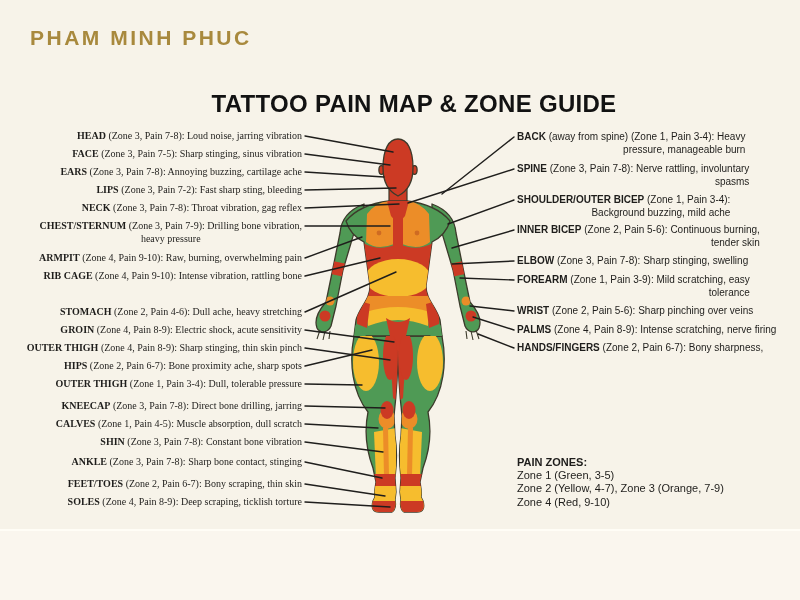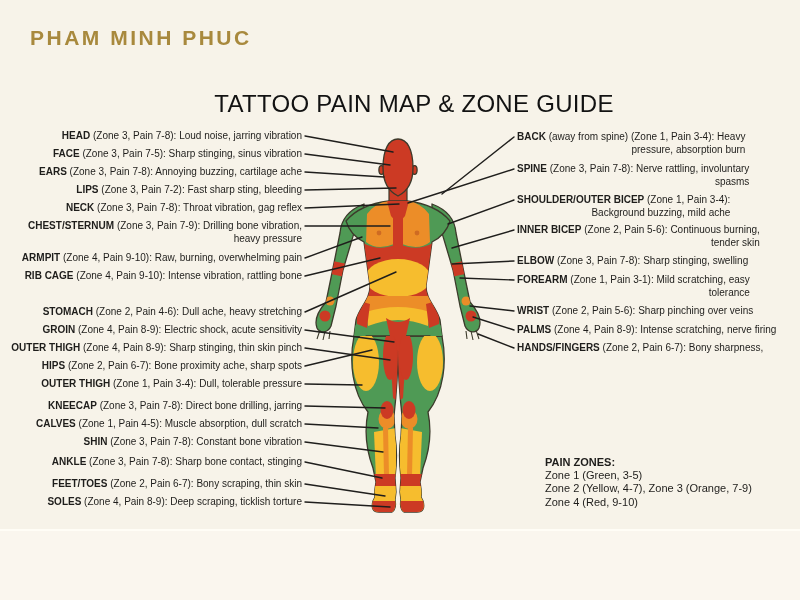--- a/index.html
+++ b/index.html
@@ -9,33 +9,33 @@
     font-family:"Liberation Sans","DejaVu Sans",sans-serif;
     color:#1e1d1b;
   }
   .brand{
     position:absolute;left:30px;top:26px;
     font-size:21px;font-weight:700;letter-spacing:2.5px;
     color:#a8893d;white-space:nowrap;
   }
   .title{
     position:absolute;left:28px;top:90px;width:772px;
-    text-align:center;font-size:24px;font-weight:400;
+    text-align:center;font-size:24px;font-weight:700;
     letter-spacing:.3px;color:#121212;white-space:nowrap;
   }
   .figure-svg{position:absolute;left:0;top:0;width:800px;height:600px;pointer-events:none;}
   .lbl{
     position:absolute;font-size:10px;line-height:13px;white-space:nowrap;
   }
   .lbl b{font-weight:700;}
-  .lbl-l{right:498px;text-align:right;}
+  .lbl-l{right:498px;text-align:center;font-family:Liberation Serif, serif;}
   .lbl-r{left:517px;text-align:right;}
   .legend{
     position:absolute;left:517px;top:456px;
-    font-size:11px;line-height:13.2px;margin-left:28px;
+    font-size:11px;line-height:13.2px;
   }
   .legend .hd{font-weight:700;}
   .footer-strip{
     position:absolute;left:0;top:529px;width:800px;height:71px;
     background:#faf6ee;border-top:2px solid #fffdf6;
   }
 </style>
 </head>
 <body>
 
@@ -178,26 +178,26 @@
   <div class="lbl lbl-l" style="top:341px"><b>OUTER THIGH</b><span> (Zone 4, Pain 8-9): Sharp stinging, thin skin pinch</span></div>
   <div class="lbl lbl-l" style="top:359px"><b>HIPS</b><span> (Zone 2, Pain 6-7): Bone proximity ache, sharp spots</span></div>
   <div class="lbl lbl-l" style="top:377px"><b>OUTER THIGH</b><span> (Zone 1, Pain 3-4): Dull, tolerable pressure</span></div>
   <div class="lbl lbl-l" style="top:399px"><b>KNEECAP</b><span> (Zone 3, Pain 7-8): Direct bone drilling, jarring</span></div>
   <div class="lbl lbl-l" style="top:417px"><b>CALVES</b><span> (Zone 1, Pain 4-5): Muscle absorption, dull scratch</span></div>
   <div class="lbl lbl-l" style="top:435px"><b>SHIN</b><span> (Zone 3, Pain 7-8): Constant bone vibration</span></div>
   <div class="lbl lbl-l" style="top:455px"><b>ANKLE</b><span> (Zone 3, Pain 7-8): Sharp bone contact, stinging</span></div>
   <div class="lbl lbl-l" style="top:477px"><b>FEET/TOES</b><span> (Zone 2, Pain 6-7): Bony scraping, thin skin</span></div>
   <div class="lbl lbl-l" style="top:495px"><b>SOLES</b><span> (Zone 4, Pain 8-9): Deep scraping, ticklish torture</span></div>
 
-  <div class="lbl lbl-r" style="top:130px"><b>BACK</b><span> (away from spine) (Zone 1, Pain 3-4): Heavy</span><div>pressure, absorption burn</div></div>
+  <div class="lbl lbl-r" style="top:130px"><b>BACK</b><span> (away from spine) (Zone 1, Pain 3-4): Heavy</span><div>pressure, manageable burn</div></div>
   <div class="lbl lbl-r" style="top:162px"><b>SPINE</b><span> (Zone 3, Pain 7-8): Nerve rattling, involuntary</span><div>spasms</div></div>
   <div class="lbl lbl-r" style="top:193px"><b>SHOULDER/OUTER BICEP</b><span> (Zone 1, Pain 3-4):</span><div>Background buzzing, mild ache</div></div>
   <div class="lbl lbl-r" style="top:223px"><b>INNER BICEP</b><span> (Zone 2, Pain 5-6): Continuous burning,</span><div>tender skin</div></div>
   <div class="lbl lbl-r" style="top:254px"><b>ELBOW</b><span> (Zone 3, Pain 7-8): Sharp stinging, swelling</span></div>
-  <div class="lbl lbl-r" style="top:273px"><b>FOREARM</b><span> (Zone 1, Pain 3-1): Mild scratching, easy</span><div>tolerance</div></div>
+  <div class="lbl lbl-r" style="top:273px"><b>FOREARM</b><span> (Zone 1, Pain 3-9): Mild scratching, easy</span><div>tolerance</div></div>
   <div class="lbl lbl-r" style="top:304px"><b>WRIST</b><span> (Zone 2, Pain 5-6): Sharp pinching over veins</span></div>
   <div class="lbl lbl-r" style="top:323px"><b>PALMS</b><span> (Zone 4, Pain 8-9): Intense scratching, nerve firing</span></div>
   <div class="lbl lbl-r" style="top:341px"><b>HANDS/FINGERS</b><span> (Zone 2, Pain 6-7): Bony sharpness,</span></div>
 
   <div class="legend">
     <div class="hd">PAIN ZONES:</div>
     <div>Zone 1 (Green, 3-5)</div>
     <div>Zone 2 (Yellow, 4-7), Zone 3 (Orange, 7-9)</div>
     <div>Zone 4 (Red, 9-10)</div>
   </div>

